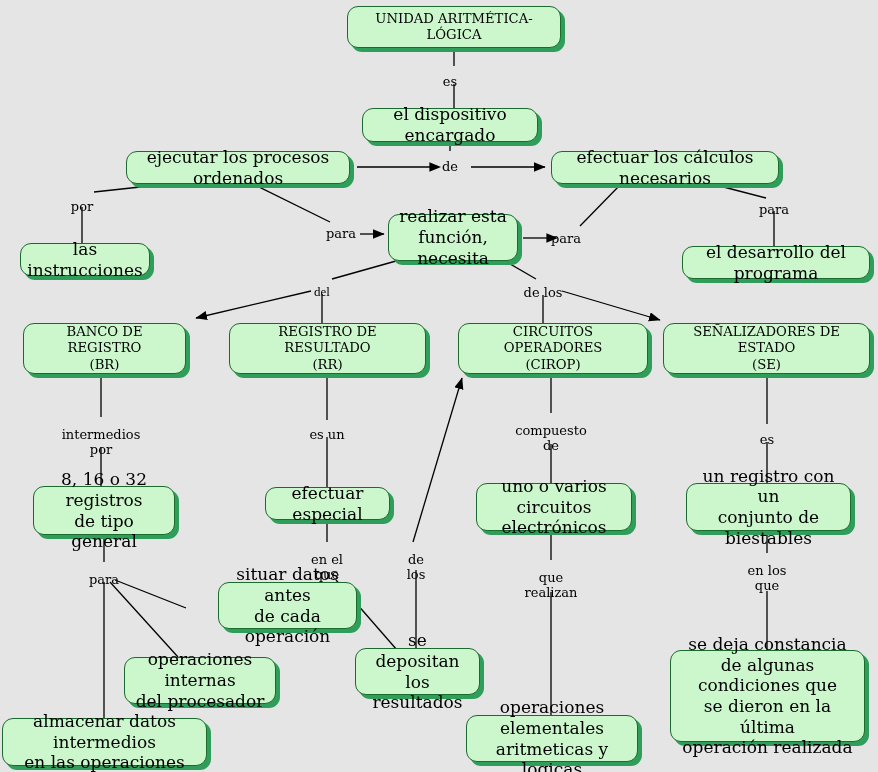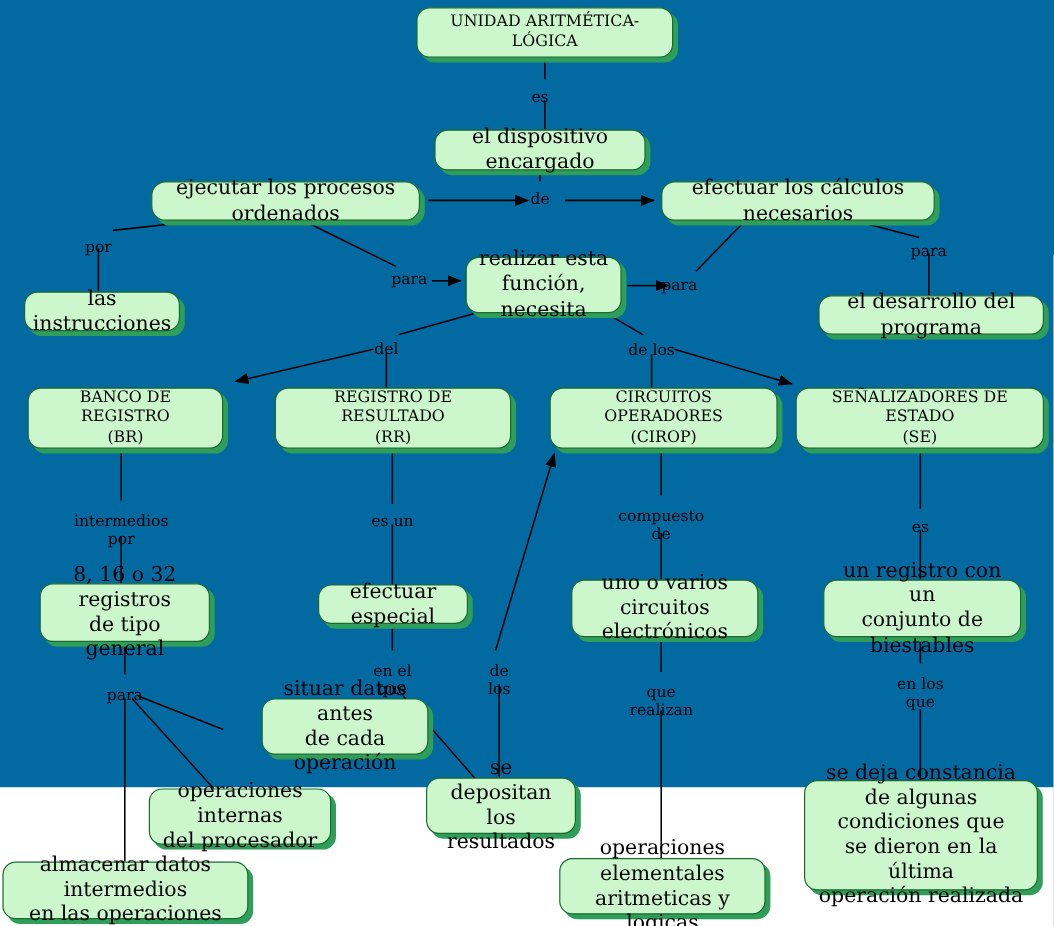--- a/index.html
+++ b/index.html
@@ -1,17 +1,17 @@
 <!DOCTYPE html>
 <html><head>
 <meta charset="utf-8">
 <style>
   html,body{margin:0;padding:0;background:#ffffff;}
   body{width:878px;height:772px;overflow:hidden;font-family:"DejaVu Serif","Liberation Serif",serif;}
-  #canvas{position:relative;width:878px;height:656px;background:#0369a1;}
+  #canvas{position:relative;width:878px;height:772px;background:#e5e5e5;}
   svg#edges{position:absolute;left:0;top:0;width:878px;height:772px;}
   .node{
     position:absolute;
     box-sizing:border-box;
     background:#ccf7cc;
     border:1.4px solid #1c6b2e;
     border-radius:11px;
     box-shadow:4px 4px 0 0 #2f9e5a;
     display:flex;
     align-items:center;
@@ -90,21 +90,21 @@
         <path d="M 551 531 L 551 560"></path>
         <path d="M 551 592 L 551 715"></path>
         <path d="M 767 531 L 767 553"></path>
         <path d="M 767 591 L 767 650"></path>
       </g>
   </svg>
 
   <div id="nodes-layer">
       <div class="node cap" style="left: 347px; top: 6px; width: 214px; height: 42px;">UNIDAD ARITMÉTICA-LÓGICA</div>
       <div class="node" style="left: 362px; top: 108px; width: 176px; height: 34px;">el dispositivo encargado</div>
-      <div class="node" style="left: 126px; top: 151px; width: 224px; height: 33px; border-radius: 12px;">ejecutar los procesos ordenados</div>
+      <div class="node" style="left: 126px; top: 151px; width: 224px; height: 33px;">ejecutar los procesos ordenados</div>
       <div class="node" style="left: 551px; top: 151px; width: 228px; height: 33px;">efectuar los cálculos necesarios</div>
       <div class="node" style="left: 20px; top: 243px; width: 130px; height: 33px;">las instrucciones</div>
       <div class="node" style="left: 388px; top: 214px; width: 130px; height: 47px;">realizar esta
 función, necesita</div>
       <div class="node" style="left: 682px; top: 246px; width: 188px; height: 33px;">el desarrollo del programa</div>
       <div class="node cap" style="left: 23px; top: 323px; width: 163px; height: 51px;">BANCO DE REGISTRO
 (BR)</div>
       <div class="node cap" style="left: 229px; top: 323px; width: 197px; height: 51px;">REGISTRO DE RESULTADO
 (RR)</div>
       <div class="node cap" style="left: 458px; top: 323px; width: 190px; height: 51px;">CIRCUITOS OPERADORES
@@ -133,21 +133,21 @@
 se dieron en la última
 operación realizada</div>
     </div>
   <div id="labels-layer">
       <div class="linklabel" style="left: 450px; top: 74px;">es</div>
       <div class="linklabel" style="left: 450px; top: 159px;">de</div>
       <div class="linklabel" style="left: 82px; top: 199px;">por</div>
       <div class="linklabel" style="left: 341px; top: 226px;">para</div>
       <div class="linklabel" style="left: 566px; top: 231px;">para</div>
       <div class="linklabel" style="left: 774px; top: 202px;">para</div>
-      <div class="linklabel" style="left: 322px; top: 284px;">del</div>
+      <div class="linklabel" style="left: 322px; top: 284px; font-family: Liberation Serif, serif;">del</div>
       <div class="linklabel" style="left: 543px; top: 285px;">de los</div>
       <div class="linklabel" style="left: 101px; top: 427px;">intermedios
 por</div>
       <div class="linklabel" style="left: 327px; top: 427px;">es un</div>
       <div class="linklabel" style="left: 551px; top: 423px;">compuesto
 de</div>
       <div class="linklabel" style="left: 767px; top: 432px;">es</div>
       <div class="linklabel" style="left: 104px; top: 572px;">para</div>
       <div class="linklabel" style="left: 327px; top: 552px;">en el
 que</div>

